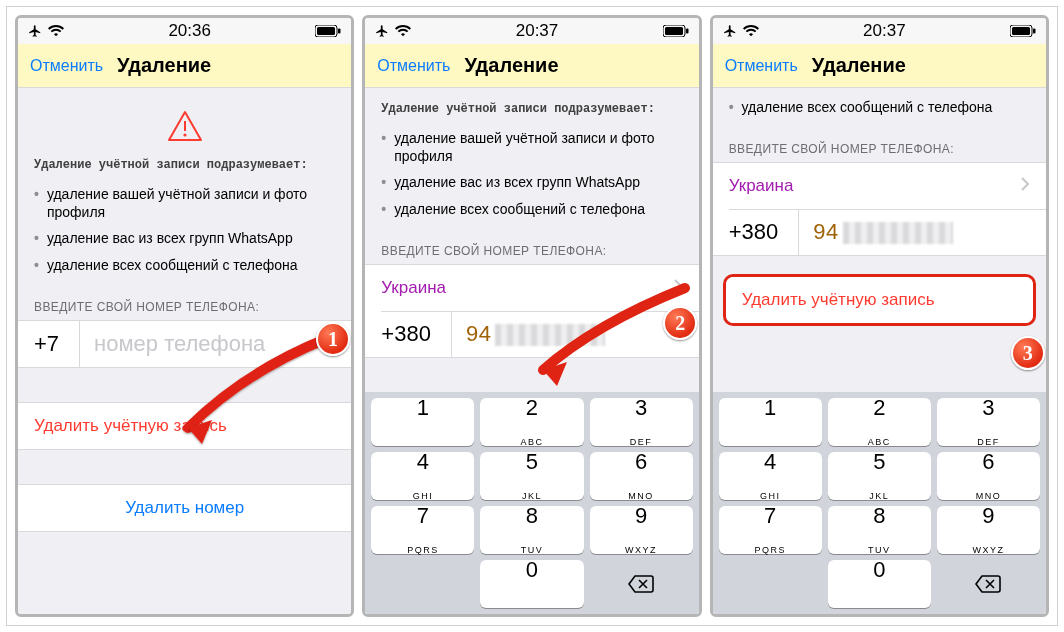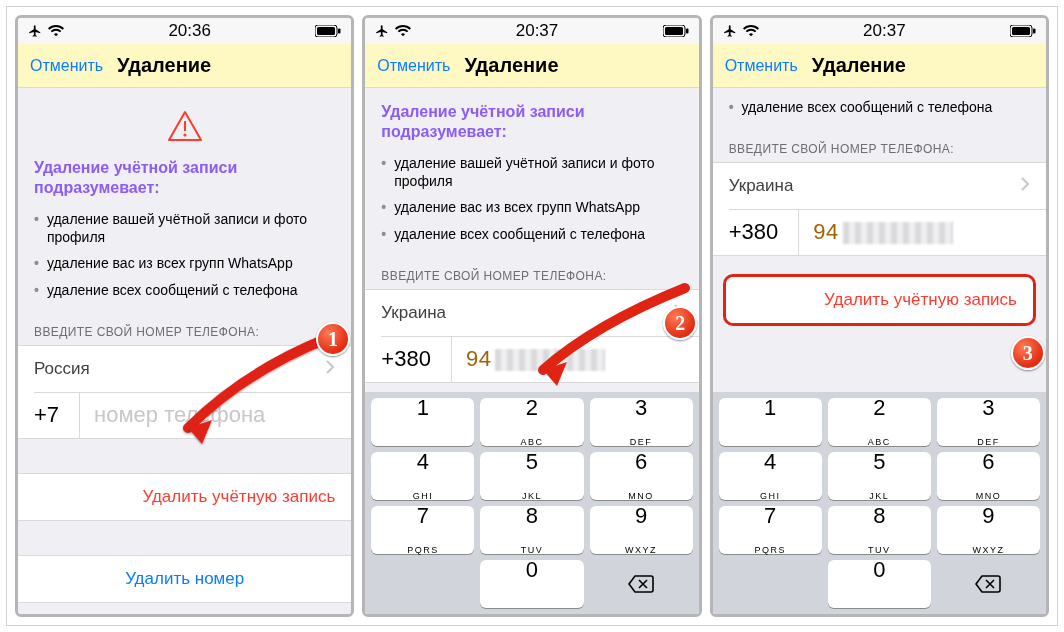--- a/index.html
+++ b/index.html
@@ -64,24 +64,25 @@
     background: #efeff4;
     display:flex;
     flex-direction:column;
   }
   .content {
     padding: 12px 16px 4px;
   }
   .warn-wrap { text-align:center; padding: 10px 0 6px; }
   .heading {
     font-weight: 700;
-    font-size: 16px;
-    color: #8b5cf6;
+    font-size: 12px;
+    color: #404040;
     padding: 6px 0 8px;
     line-height: 1.25;
+    font-family: Liberation Mono, monospace;
   }
   .bul-list { list-style: none; }
   .bul-list li {
     display:flex;
     gap:8px;
     font-size: 14px;
     color:#000;
     padding: 4px 0;
     line-height:1.3;
   }
@@ -107,21 +108,21 @@
     color:#000;
     position:relative;
   }
   .cell + .cell::before {
     content:"";
     position:absolute;
     left:16px; right:0; top:0;
     height:1px;
     background:#d9d9db;
   }
-  .cell .link { color:#404040; }
+  .cell .link { color:#a21caf; }
   .cell .chev { margin-left:auto; color:#c7c7cc; }
   .phone-row .code {
     font-size: 22px;
     color:#000;
     padding-right: 20px;
     border-right: 1px solid #d9d9db;
     height: 46px;
     display:flex;
     align-items:center;
   }
@@ -133,21 +134,21 @@
   .phone-row .num.filled { color:#a16207; letter-spacing: .5px; }
   .blur {
     display:inline-block;
     width: 110px; height: 22px;
     background: repeating-linear-gradient(90deg,#d9d9db 0 6px,#efeff1 6px 12px);
     filter: blur(1.2px);
     vertical-align: middle;
     margin-left: 4px;
   }
   .gap-cell { height: 34px; background:#efeff4; }
-  .danger { color:#ff3b30; text-align:right; width:100%; }
+  .danger { color:#ff3b30; text-align:left; width:100%; }
   .danger-frame {
     margin: 18px 10px 6px;
     border: 3px solid #e02414;
     border-radius: 10px;
   }
   .danger-frame .cell-group { border:none; border-radius:8px; overflow:hidden; }
   .link-center { color:#0a7cff; text-align:center; width:100%; }
 
   
   .keypad {
@@ -241,28 +242,20 @@
               <span>удаление вас из всех групп WhatsApp</span>
             </li>
           <li>
               <span class="bul-dot">•</span>
               <span>удаление всех сообщений с телефона</span>
             </li>
         </ul>
       </div>
       <div class="section-label">ВВЕДИТЕ СВОЙ НОМЕР ТЕЛЕФОНА:</div>
       <div class="cell-group">
-        <div class="cell">
-          <span class="link">Россия</span>
-          <span class="chev">
-            <svg width="10" height="14" viewBox="0 0 10 14">
-                <path d="M2 1l6 6-6 6" fill="none" stroke="#c7c7cc" stroke-width="2"></path>
-              </svg>
-          </span>
-        </div>
         <div class="cell phone-row">
           <span class="code">+7</span>
           <span class="num">номер телефона</span>
         </div>
       </div>
       <div class="gap-cell"></div>
       <div class="cell-group">
         <div class="cell">
           <span class="danger">Удалить учётную запись</span>
         </div>

